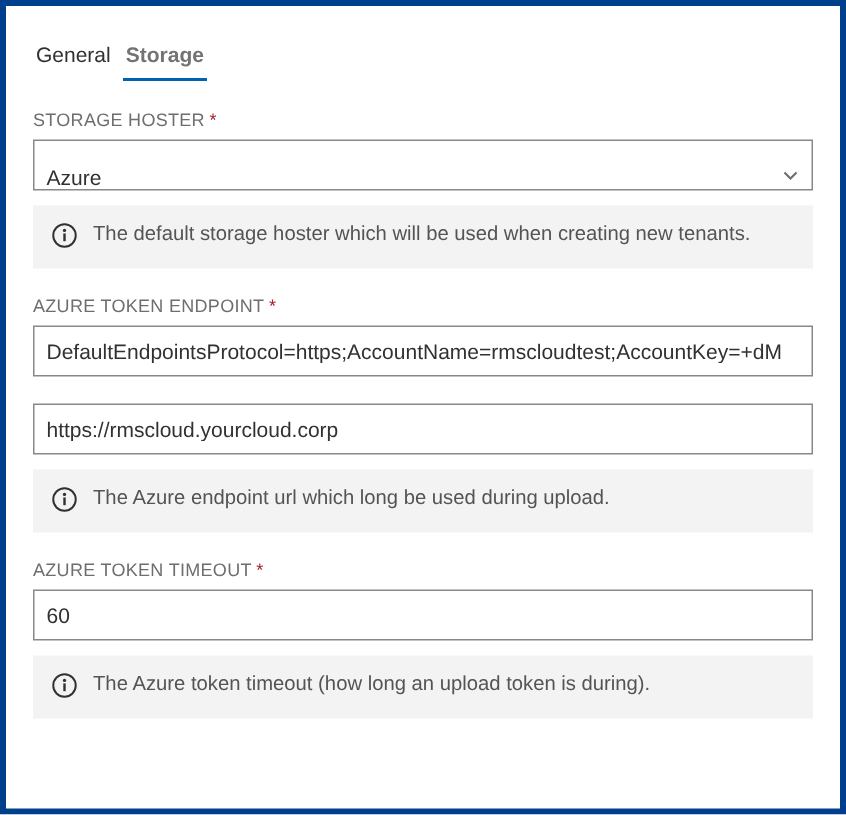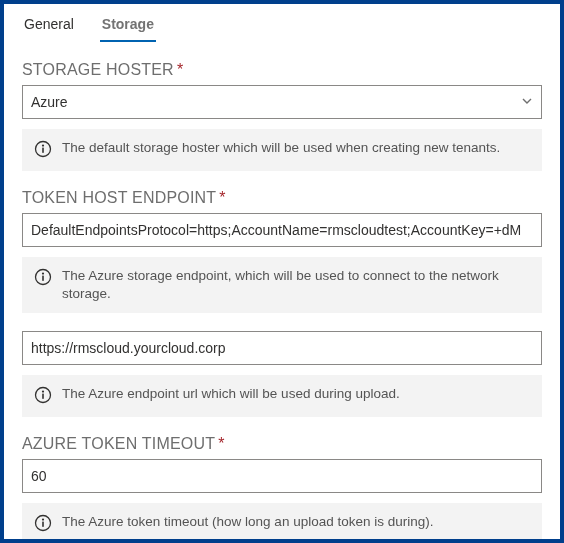--- a/index.html
+++ b/index.html
@@ -13,54 +13,55 @@
   .frame {
     width: 564px;
     height: 543px;
     border: 4px solid #003f8c;
     background: #fff;
     padding: 0 18px 10px 18px;
     overflow: hidden;
   }
   .tabs {
     display: flex;
-    gap: 24px;
+    gap: 6px;
     padding-top: 6px;
     border-bottom: 1px solid transparent;
+    margin-top: 12px;
   }
   .tab {
     padding: 6px 2px 8px 2px;
     font-size: 14px;
     color: #323130;
     cursor: pointer;
     border-bottom: 2px solid transparent;
   }
   .tab.active {
     font-weight: 600;
     border-bottom: 2px solid #0063b1;
     color: #737373;
   }
   .field {
     margin-top: 18px;
   }
   .field-label {
-    font-size: 16px;
+    font-size: 12px;
     color: #6e6e6e;
     letter-spacing: 0.2px;
   }
   .field-label .req {
     color: #a4262c;
     margin-left: 3px;
   }
   .input-wrap {
     margin-top: 6px;
     border: 1px solid #8a8886;
     height: 34px;
     display: flex;
-    align-items: center;
+    align-items: flex-end;
     padding: 0 8px;
     background: #fff;
   }
   .input-wrap input {
     flex: 1;
     border: none;
     outline: none;
     font-size: 14px;
     font-family: inherit;
     color: #323130;
@@ -124,50 +125,40 @@
             <circle cx="9" cy="5.6" r="1.1" fill="#323130"></circle>
             <rect x="8.2" y="7.6" width="1.6" height="5.2" fill="#323130"></rect>
           </svg>
       </span>
       <span class="info-text">The default storage hoster which will be used when creating new tenants.</span>
     </div>
   </div>
 
   <div class="field">
     <div class="field-label">
-      <span>TOKEN HOST ENDPOINT</span><span class="req">*</span>
+      <span>AZURE TOKEN ENDPOINT</span><span class="req">*</span>
     </div>
     <div class="input-wrap">
       <input type="text" value="DefaultEndpointsProtocol=https;AccountName=rmscloudtest;AccountKey=+dM" style="">
-    </div>
-    <div class="info-bar">
-      <span class="info-icon-wrap">
-        <svg width="18" height="18" viewBox="0 0 18 18">
-            <circle cx="9" cy="9" r="7.5" fill="none" stroke="#323130" stroke-width="1.3"></circle>
-            <circle cx="9" cy="5.6" r="1.1" fill="#323130"></circle>
-            <rect x="8.2" y="7.6" width="1.6" height="5.2" fill="#323130"></rect>
-          </svg>
-      </span>
-      <span class="info-text">The Azure storage endpoint, which will be used to connect to the network storage.</span>
     </div>
   </div>
 
   <div class="field">
     <div class="input-wrap">
       <input type="text" value="https://rmscloud.yourcloud.corp" style="">
     </div>
     <div class="info-bar">
       <span class="info-icon-wrap">
         <svg width="18" height="18" viewBox="0 0 18 18">
             <circle cx="9" cy="9" r="7.5" fill="none" stroke="#323130" stroke-width="1.3"></circle>
             <circle cx="9" cy="5.6" r="1.1" fill="#323130"></circle>
             <rect x="8.2" y="7.6" width="1.6" height="5.2" fill="#323130"></rect>
           </svg>
       </span>
-      <span class="info-text">The Azure endpoint url which will be used during upload.</span>
+      <span class="info-text">The Azure endpoint url which long be used during upload.</span>
     </div>
   </div>
 
   <div class="field">
     <div class="field-label">
       <span>AZURE TOKEN TIMEOUT</span><span class="req">*</span>
     </div>
     <div class="input-wrap">
       <input type="text" value="60" style="">
     </div>

